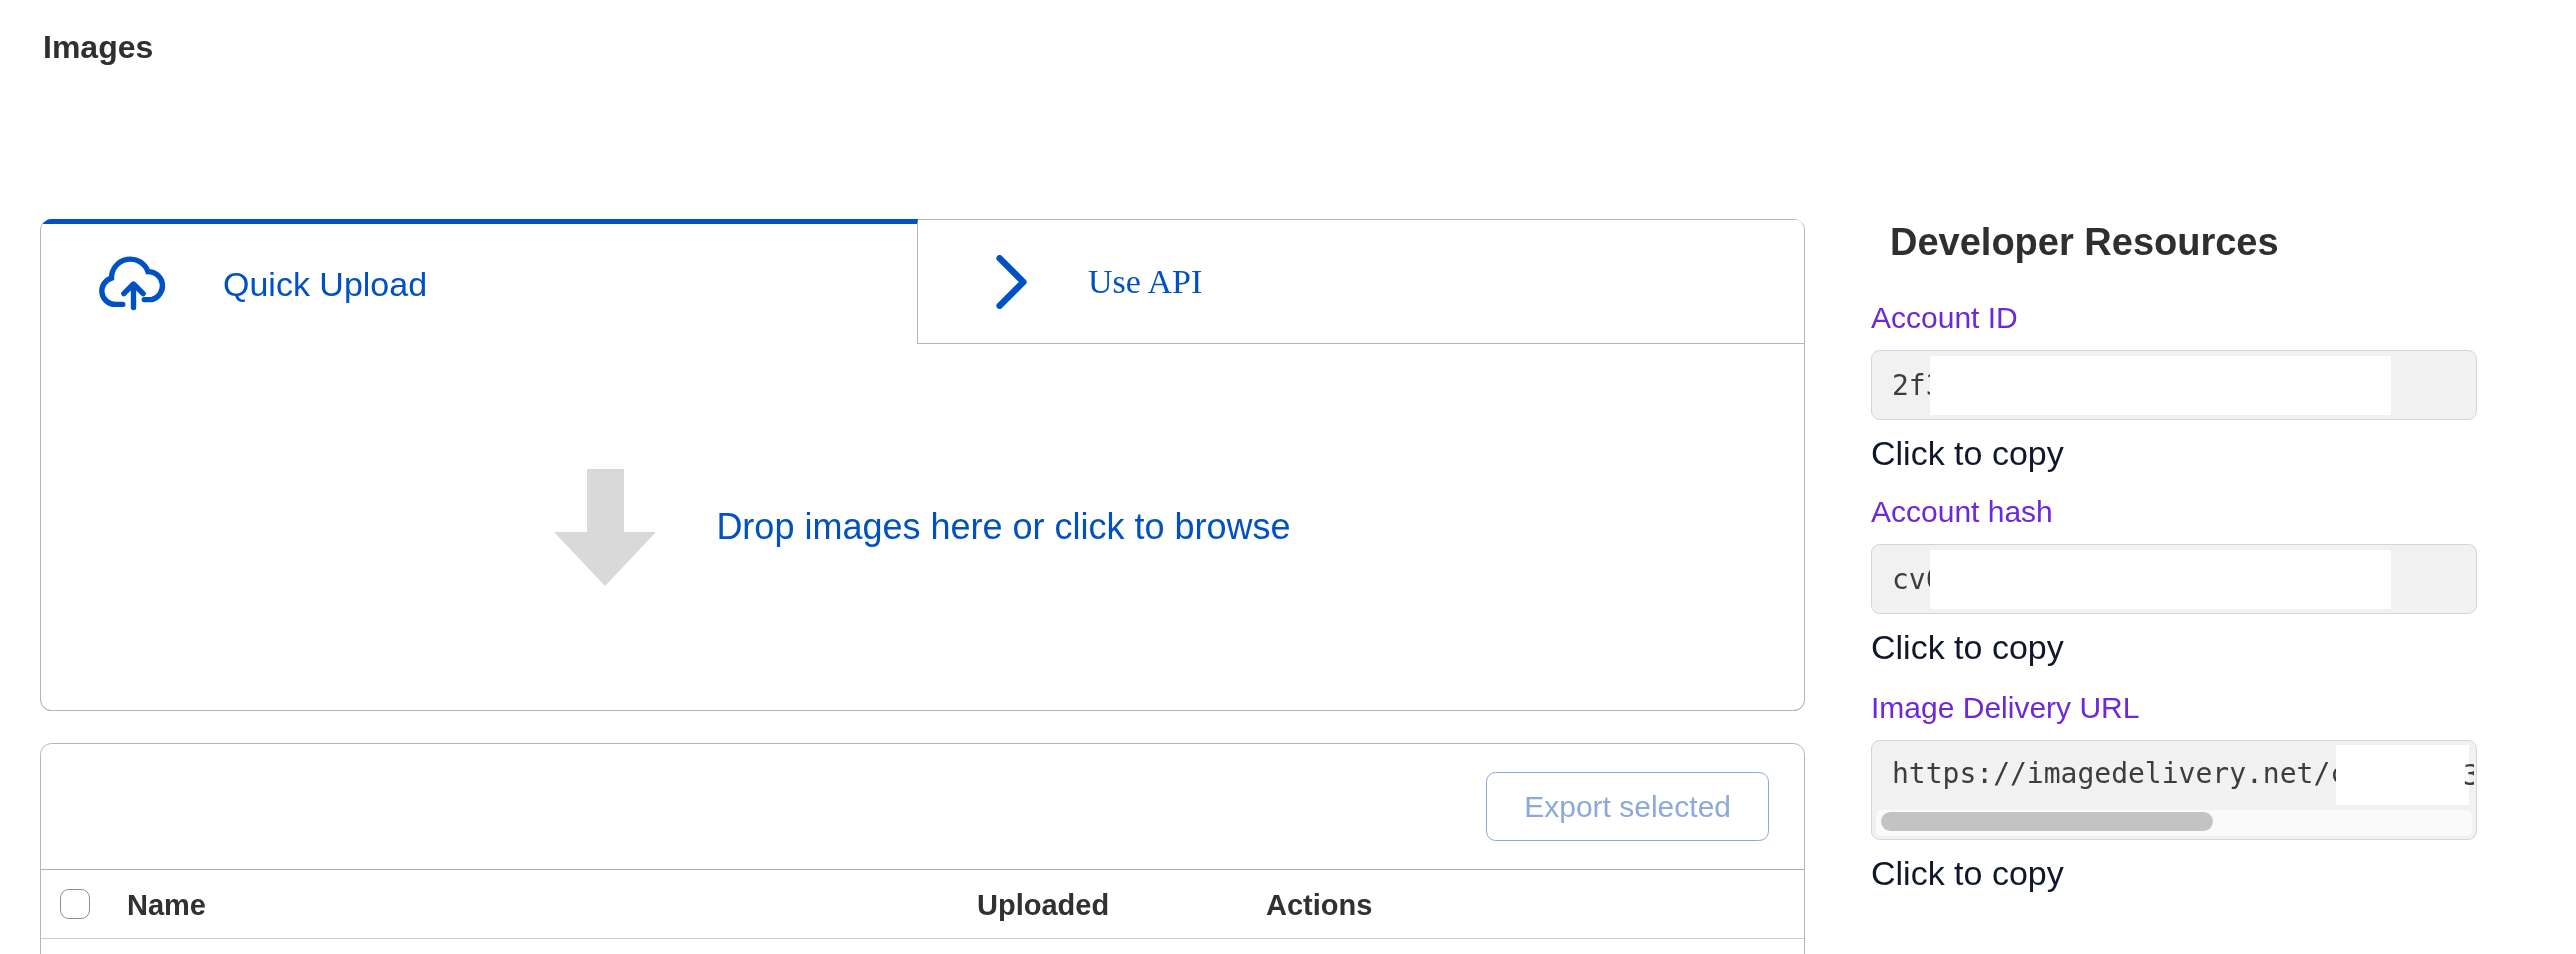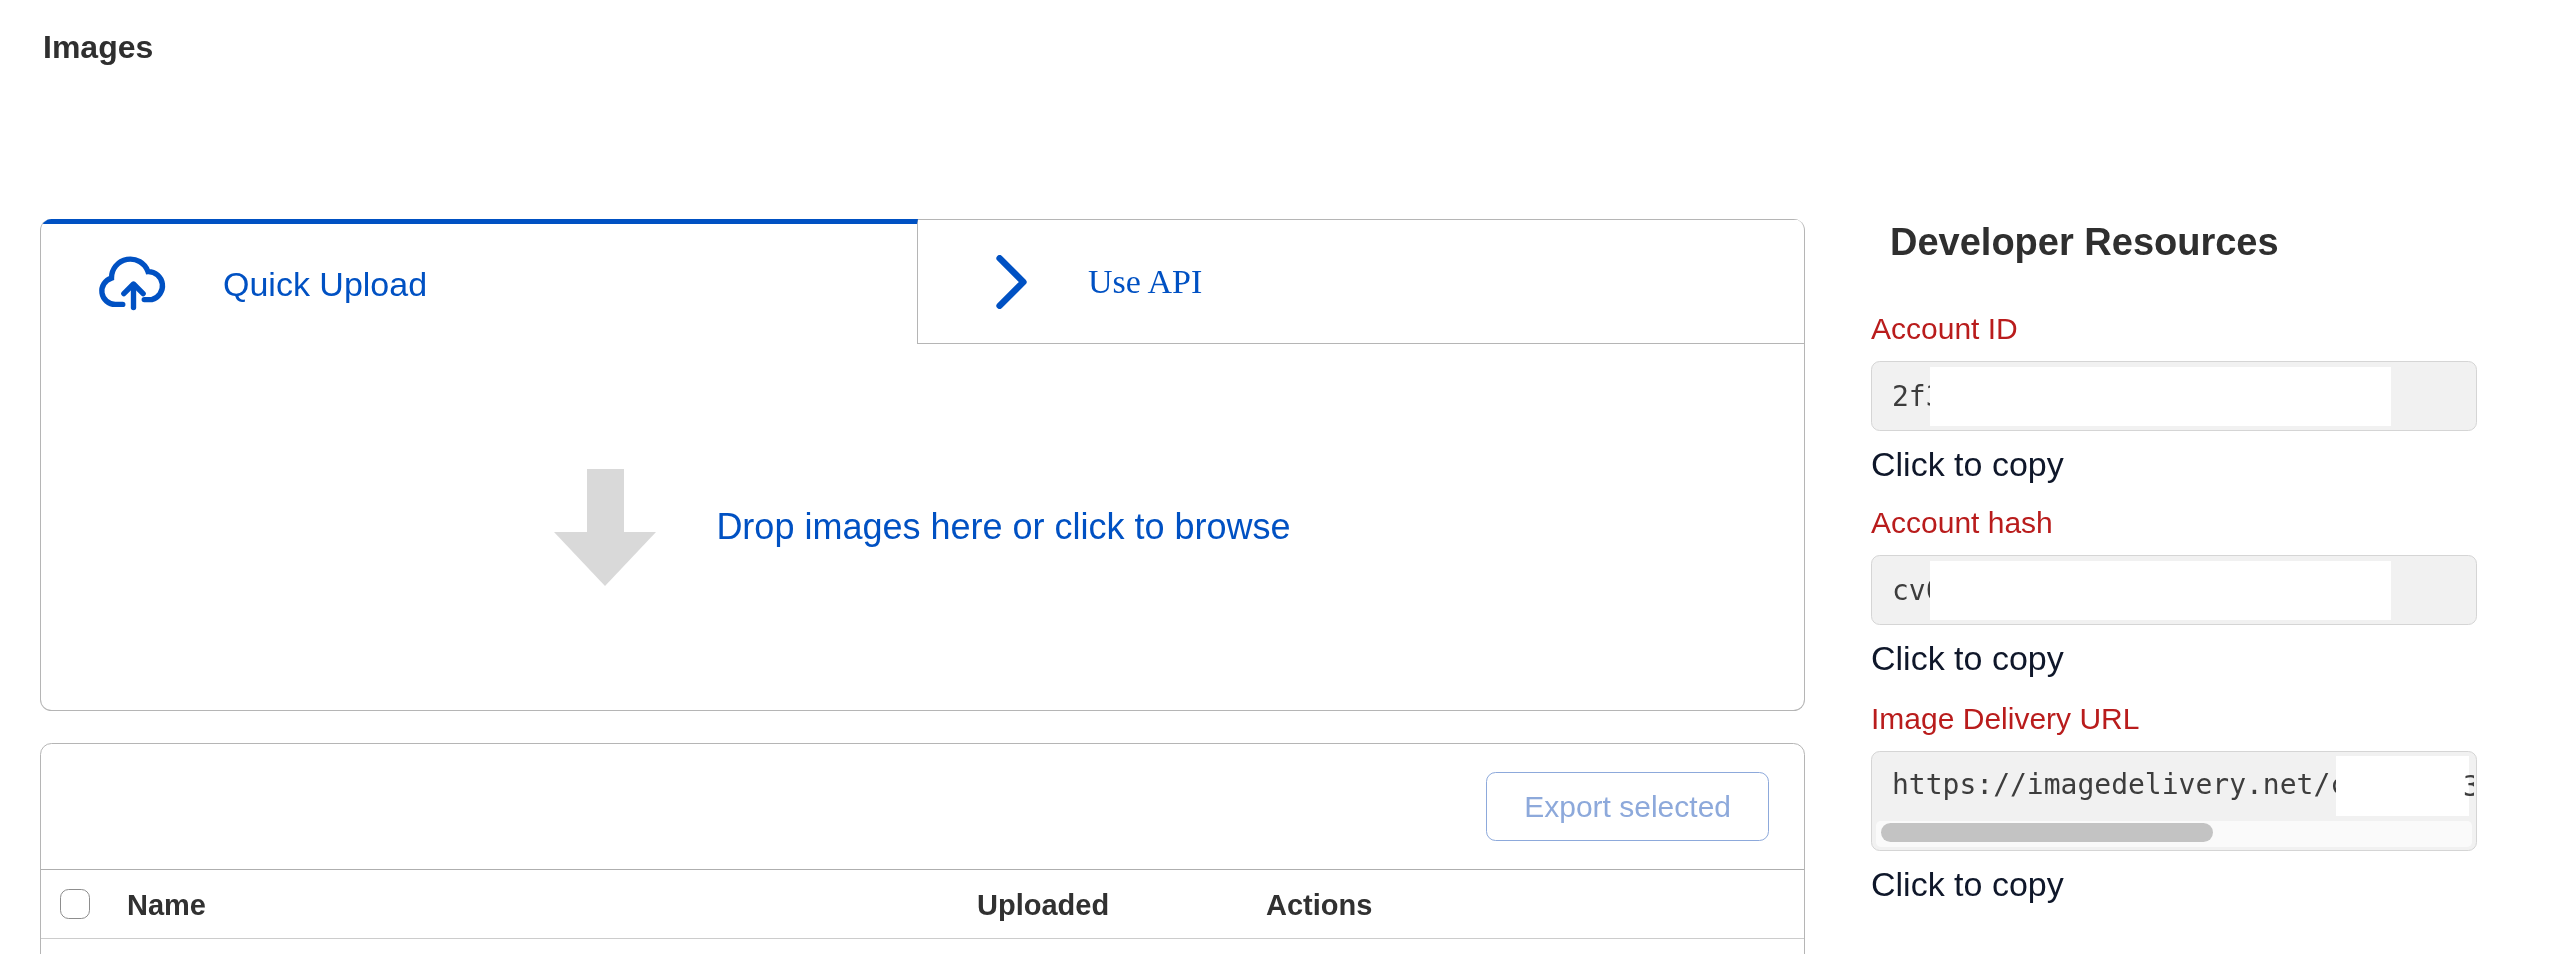--- a/index.html
+++ b/index.html
@@ -113,21 +113,21 @@
 
   
   .sidebar-title {
     position: absolute; left: 1871px; top: 221px;
     font-size: 38px; font-weight: 700; color: #2f2f2f; margin-left: 19px;
   }
   .field-group { position: absolute; left: 1871px; width: 608px; }
   .fg-1 { top: 301px; }
   .fg-2 { top: 495px; }
   .fg-3 { top: 691px; }
-  .field-label { font-size: 30px; color: #b91c1c; margin-top: 11px; }
+  .field-label { font-size: 30px; color: #6d28d9; }
   .field-input {
     position: relative;
     margin-top: 15.4px;
     width: 606px; height: 70px;
     background: #f1f1f1;
     border: 1.9px solid #d5d5d5;
     border-radius: 8.7px;
     display: flex; align-items: center;
     padding-left: 20px;
     font-family: "DejaVu Sans Mono", monospace;

